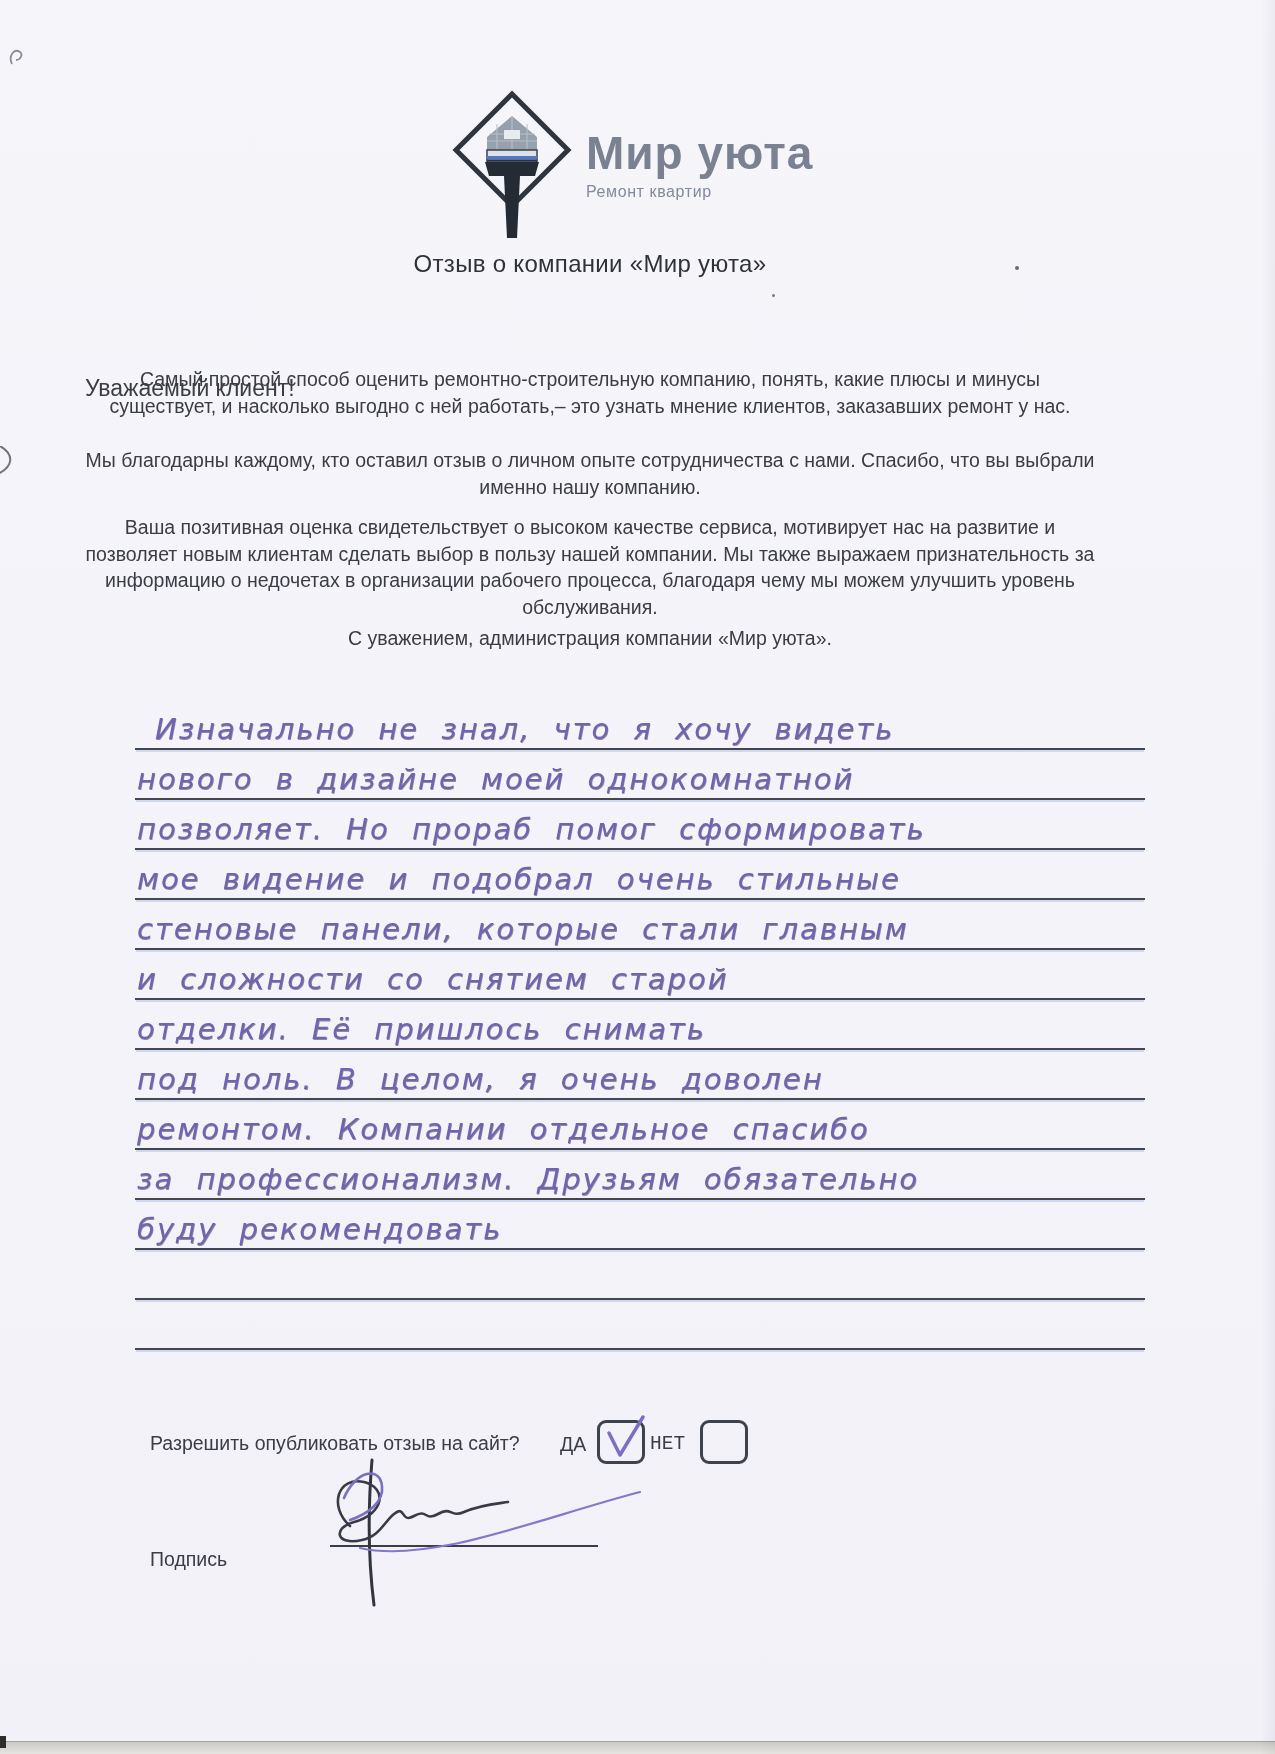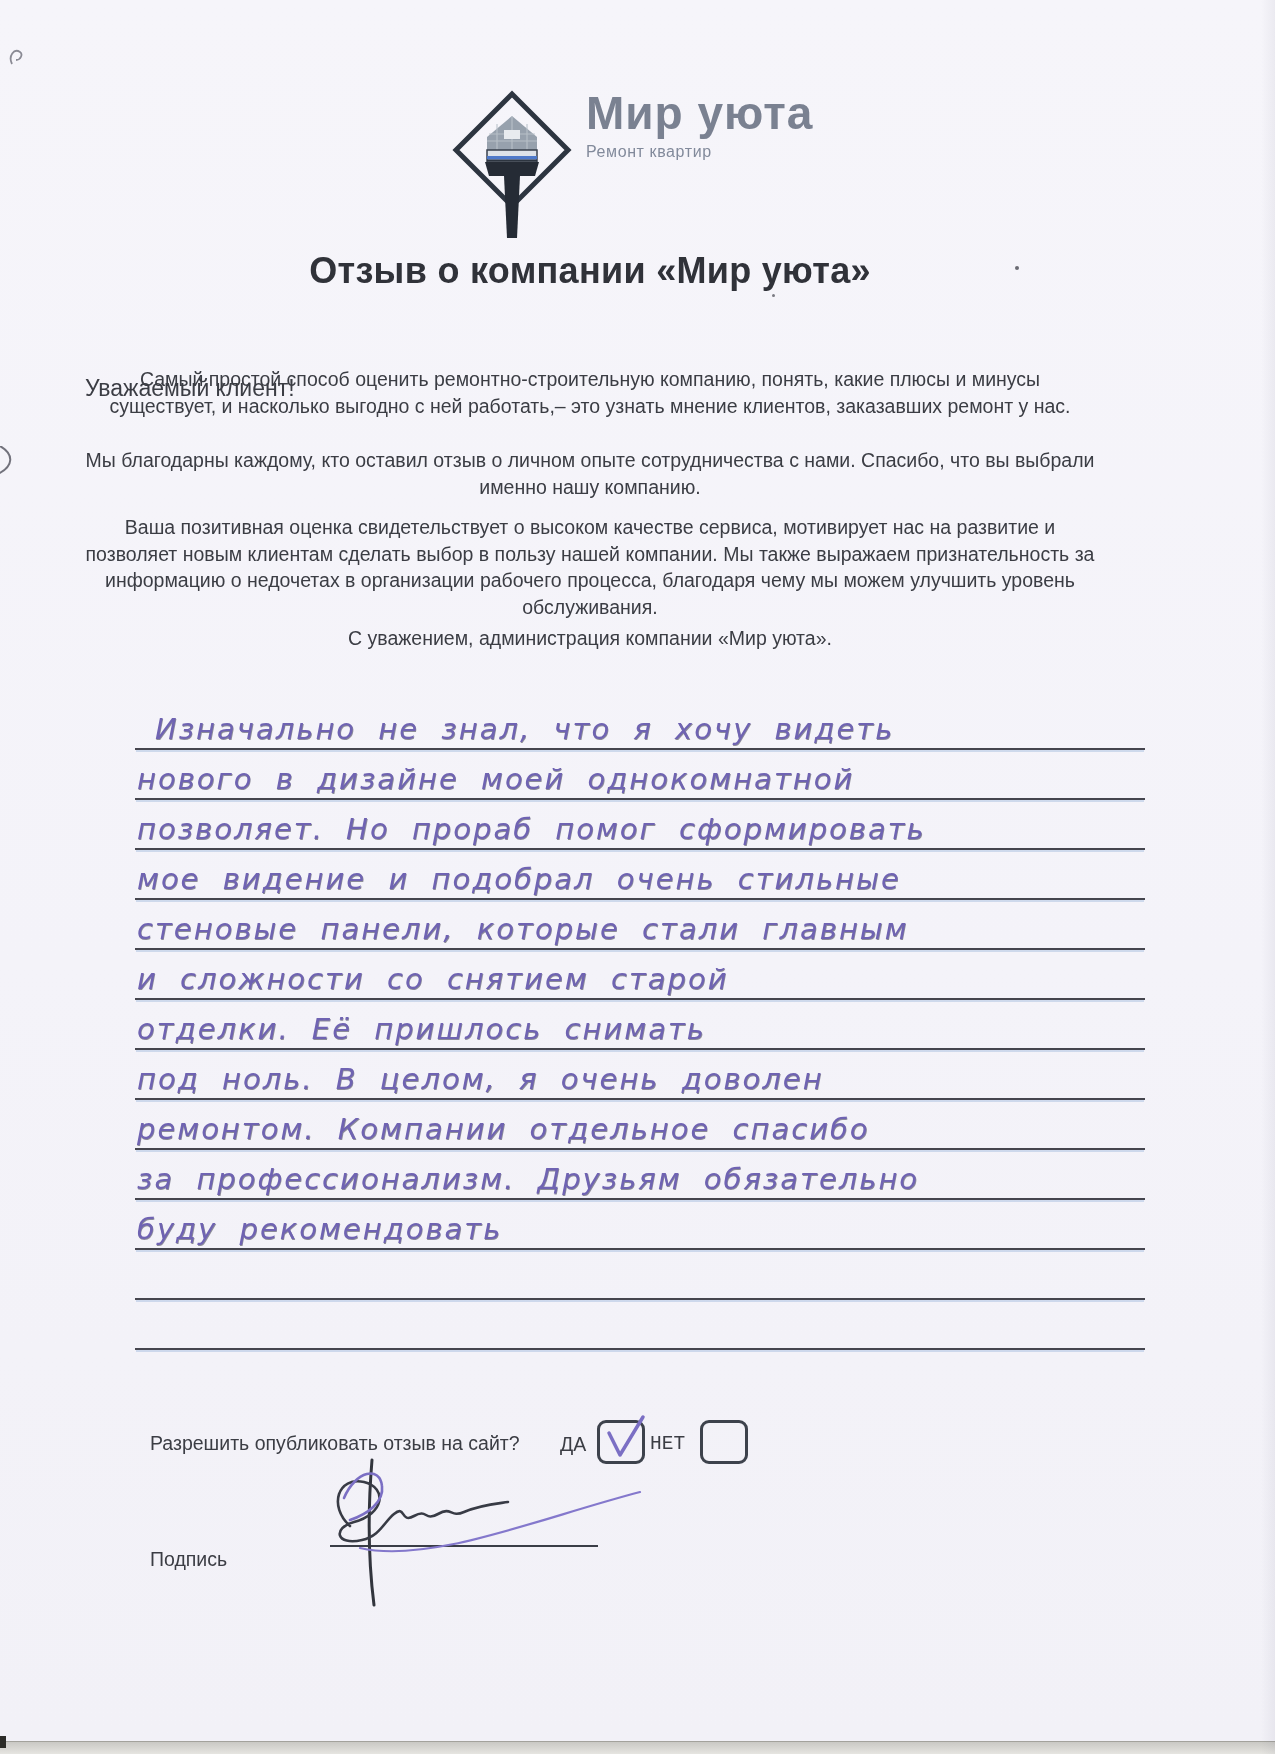--- a/index.html
+++ b/index.html
@@ -15,32 +15,32 @@
     background:linear-gradient(180deg,#f6f5fa 0%,#f4f3f9 55%,#f2f1f7 99%);
   }
   .page::after{ 
     content:"";position:absolute;top:0;right:0;width:14px;height:100%;
     background:linear-gradient(90deg,rgba(0,0,0,0) 0%,rgba(60,60,90,0.06) 100%);
     pointer-events:none;
   }
   
   .logo{
     position:absolute;left:452px;top:90px;
-    display:flex;gap:14px;
+    display:flex;align-items:center;gap:14px;
   }
   .logo-text .name{
     font-size:46px;font-weight:700;color:#7a8191;letter-spacing:1px;line-height:1;
   }
   .logo-text .subtitle{
     font-size:16px;font-weight:400;color:#828a9b;letter-spacing:.6px;margin-top:7px;
   }
   
   .doc-title{
     position:absolute;left:0;top:250px;width:1180px;text-align:center;
-    font-size:36px;font-weight:700;color:#303239;letter-spacing:.3px;
+    font-size:24px;font-weight:400;color:#303239;letter-spacing:.3px;
   }
   .greeting{
     position:absolute;left:85px;top:327px;width:1010px;
     font-size:23px;color:#3b3d44;margin-top:48px;
   }
   .para{
     position:absolute;left:85px;width:1010px;text-align:center;
     font-size:19.5px;color:#3b3d44;line-height:26.5px;
   }
   .p1{top:366px;}

